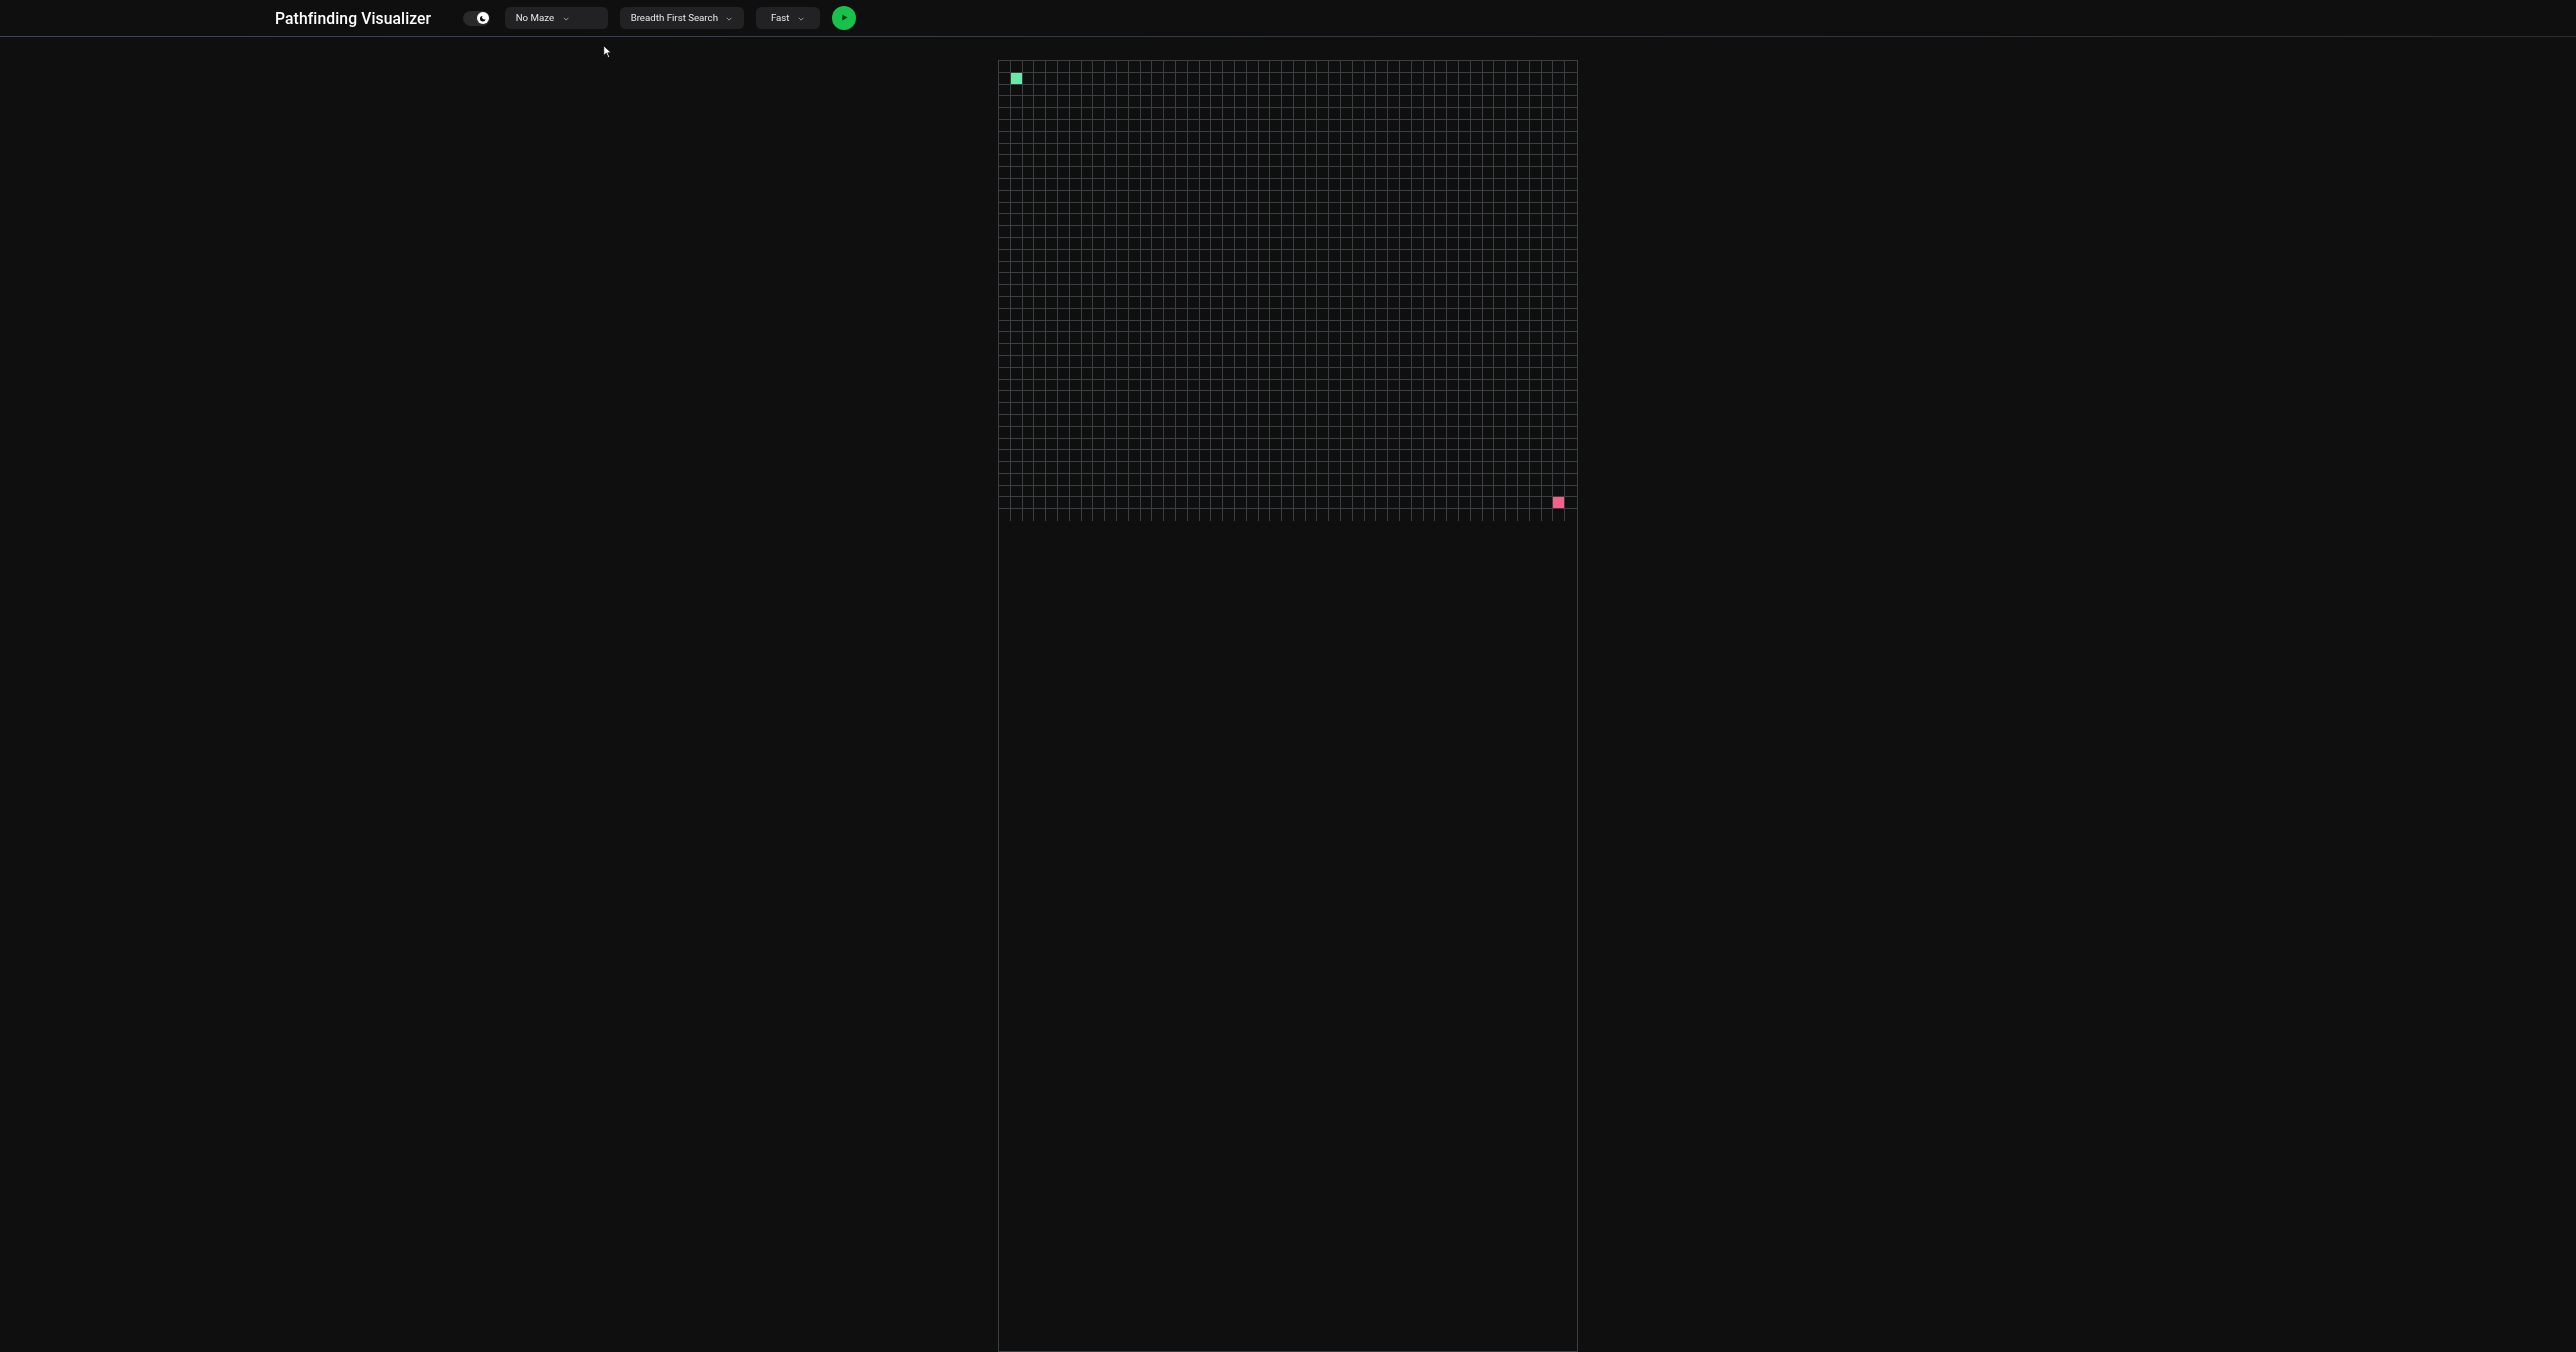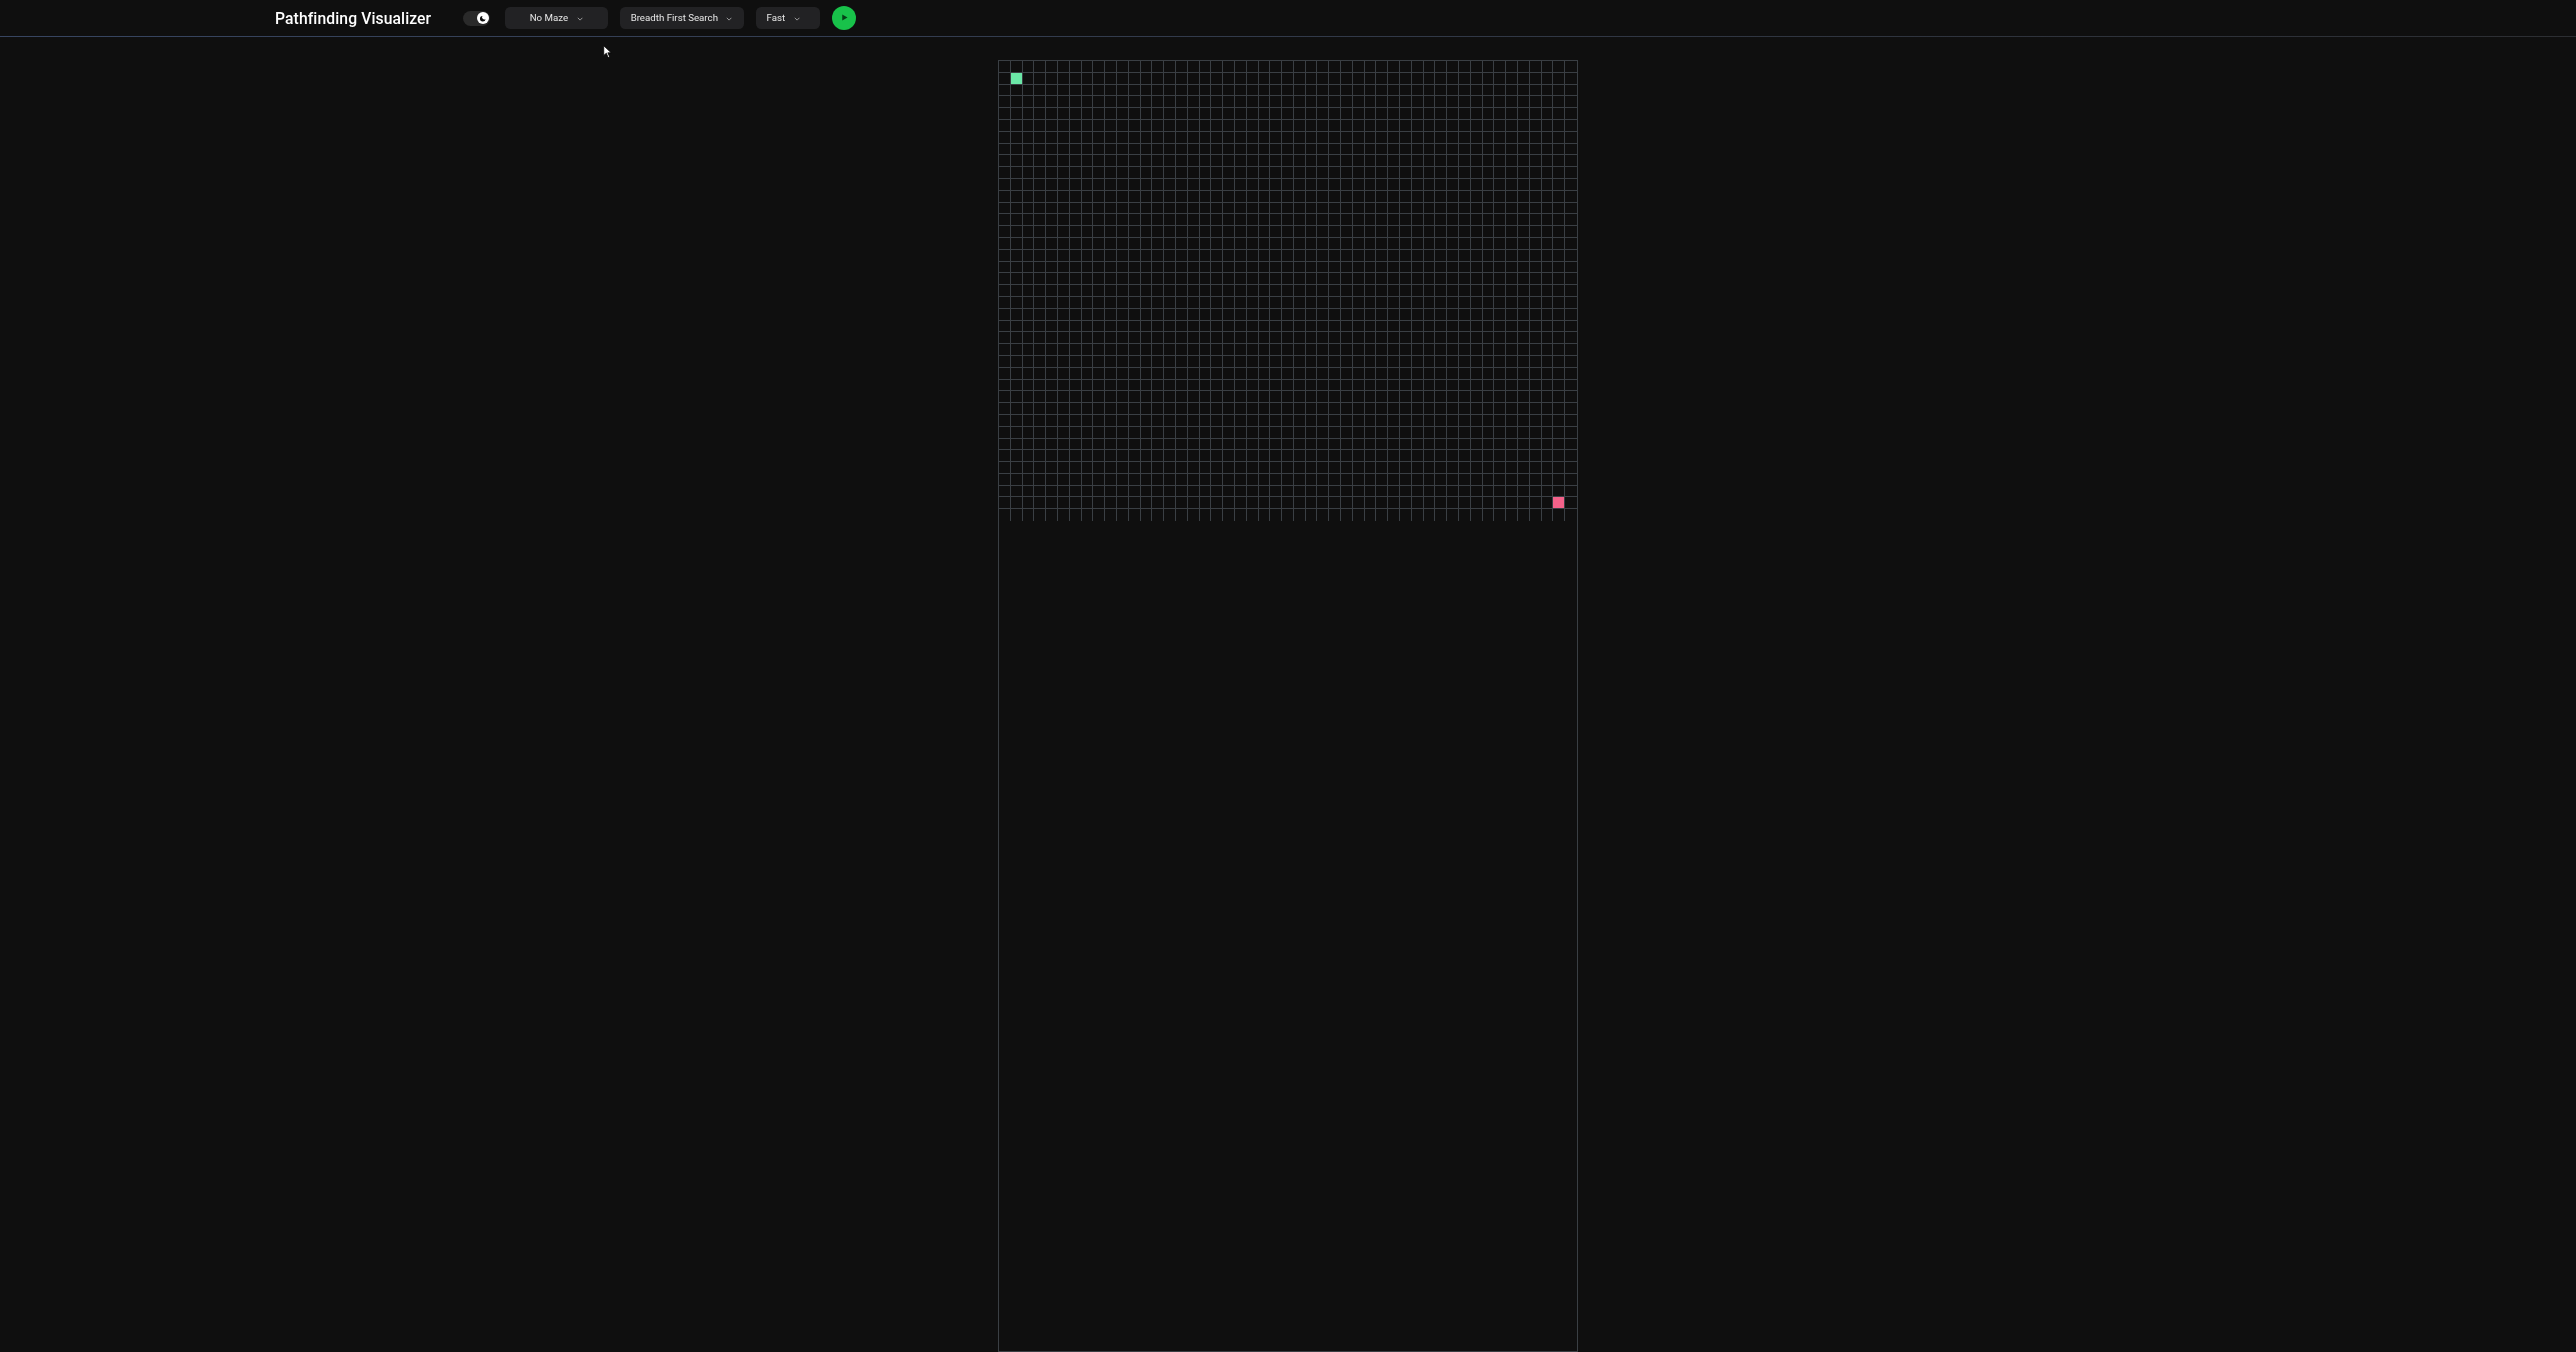--- a/index.html
+++ b/index.html
@@ -78,23 +78,23 @@
     border-radius: 5.2px;
     display: flex;
     align-items: center;
     gap: 7.5px;
     font-size: 9.7px;
     color: #e7e7e7;
     cursor: pointer;
     white-space: nowrap;
     flex-shrink: 0;
   }
-  .select-btn.maze  { min-width: 103px; justify-content: center; }
+  .select-btn.maze  { min-width: 103px; justify-content: flex-start; }
   .select-btn.algo  { min-width: 113px; justify-content: center; }
-  .select-btn.speed { min-width: 64px;  }
+  .select-btn.speed { min-width: 64px;  justify-content: center; }
   .select-btn .chev { width: 8.2px; height: 8.2px; opacity: 0.8; flex-shrink: 0; }
 
   
   .play-btn {
     width: 24px; height: 24px;
     border-radius: 50%;
     background: #18c24a;
     display: flex; align-items: center; justify-content: center;
     cursor: pointer;
     flex-shrink: 0;

